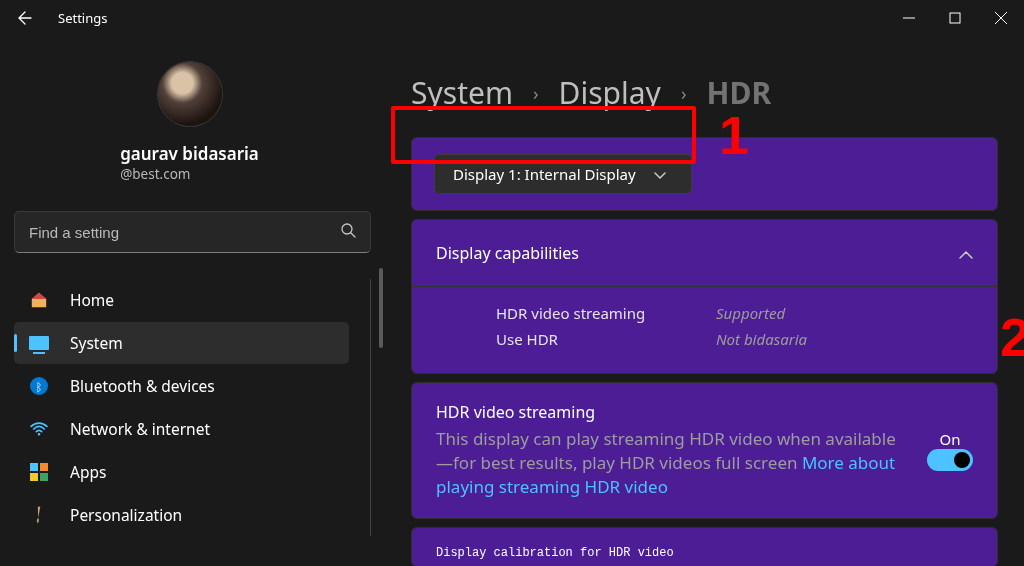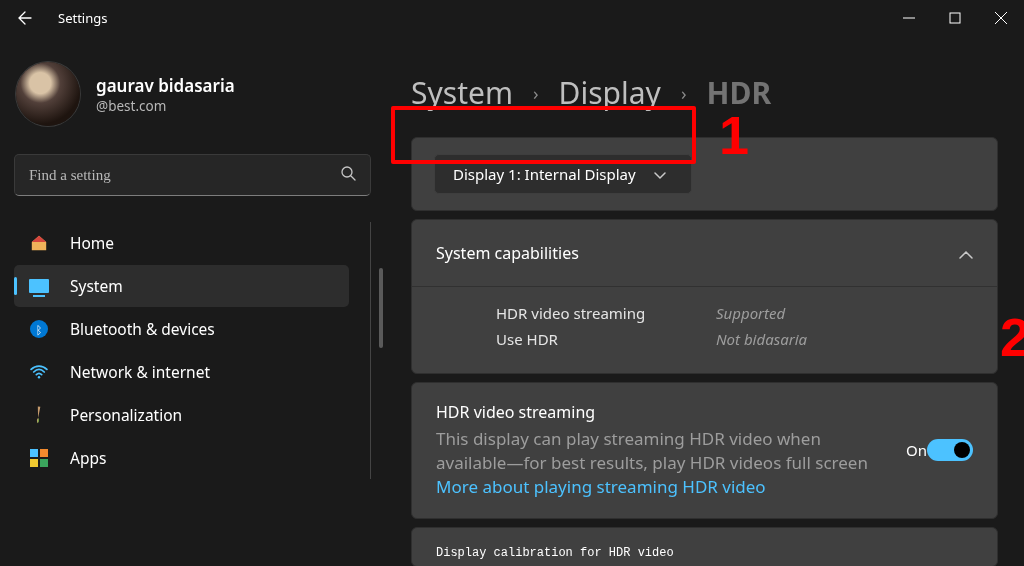--- a/index.html
+++ b/index.html
@@ -16,41 +16,41 @@
   display: flex; align-items: center;
   padding: 0 6px;
   position: relative;
 }
 .back-btn { width: 36px; height: 36px; display: flex; align-items: center; justify-content: center; cursor: pointer; }
 .title { font-size: 13px; margin-left: 16px; }
 .win-controls { position: absolute; right: 0; top: 0; display: flex; }
 .win-btn { width: 46px; height: 36px; display: flex; align-items: center; justify-content: center; cursor: pointer; }
 .shell { display: flex; height: calc(100% - 36px); }
 .sidebar { width: 385px; padding: 20px 14px 0 14px; position: relative; }
-.profile { display: flex; align-items: center; gap: 16px; padding: 6px 8px 18px 2px; }
+.profile { display: flex; align-items: center; gap: 16px; padding: 6px 8px 18px 2px; flex-direction: column; }
 .avatar {
   width: 64px; height: 64px; border-radius: 50%;
   background: radial-gradient(circle at 38% 33%, #d9c3a6 18%, #52403a 34%, #1e140f 70%);
   box-shadow: 0 0 0 1px #3a3a3a;
 }
 .profile-name { font-size: 17px; font-weight: 600; }
 .profile-email { font-size: 13.5px; color: #b8b8b8; }
 .search {
   margin: 10px 0 26px 0;
   height: 42px;
   background: #262626;
   border: 1px solid #3a3a3a;
   border-bottom: 1px solid #7d7d7d;
   border-radius: 5px;
   display: flex; align-items: center;
   padding: 0 14px;
 }
 .search input {
   flex: 1; background: transparent; border: none; outline: none;
-  color: #7dd3fc; font-size: 15px; font-family: Liberation Serif, serif;
+  color: #7dd3fc; font-size: 15px;
 }
 .search input::placeholder { color: #b9b9b9; }
 .nav-list { border-right: 1px solid #444; padding-right: 21px; }
 .nav-item {
   height: 42px;
   display: flex; align-items: center; gap: 20px;
   padding: 0 14px;
   border-radius: 5px;
   font-size: 15.5px;
   cursor: pointer;
@@ -65,21 +65,21 @@
 .nav-icon { width: 22px; height: 22px; display: flex; align-items: center; justify-content: center; }
 .nav-scroll-indicator { position: absolute; right: 2px; top: 232px; width: 4px; height: 80px; background: #5a5a5a; border-radius: 2px; }
 
 .main { flex: 1; padding: 36px 26px 0 26px; overflow: hidden; position: relative; }
 .breadcrumb { display: flex; align-items: center; gap: 20px; font-size: 30px; margin-bottom: 24px; }
 .breadcrumb .crumb { color: #bfbfbf; cursor: pointer; font-weight: 400; }
 .breadcrumb .current { color: #737373; font-weight: 700; }
 .chev-sm { color: #8a8a8a; font-size: 18px; }
 
 .card {
-  background: #404040;
+  background: #4c1d95;
   border: 1px solid #2f2f2f;
   border-radius: 6px;
   margin-bottom: 8px;
 }
 .display-select-wrap { padding: 16px 22px; }
 .display-select {
   display: inline-flex; align-items: center; gap: 18px;
   background: #2d2d2d; border: 1px solid #3e3e3e;
   border-radius: 5px;
   height: 40px; padding: 0 18px;
@@ -117,21 +117,21 @@
 .cap-val { color: #9d9d9d; font-style: italic; }
 
 .hdr-stream {
   display: flex; align-items: center; justify-content: space-between;
   padding: 18px 24px 20px 24px;
 }
 .hdr-stream-text { flex: 1; padding-right: 30px; }
 .hdr-stream-title { font-size: 16px; margin-bottom: 4px; }
 .hdr-stream-desc { font-size: 17px; color: #9d9d9d; line-height: 1.4; }
 .hdr-stream-desc a { color: #4cc2ff; text-decoration: none; }
-.toggle-wrap { display: flex; align-items: center; gap: 0; }
+.toggle-wrap { display: flex; align-items: center; gap: 0; flex-direction: column; }
 .toggle-label { font-size: 15px; }
 .toggle {
   width: 46px; height: 22px; border-radius: 11px;
   background: #4cc2ff;
   position: relative; cursor: pointer;
 }
 .toggle::after {
   content: ""; position: absolute; right: 3px; top: 3px;
   width: 16px; height: 16px; border-radius: 50%; background: #000;
 }
@@ -228,37 +228,37 @@
         <span class="nav-icon">
           <svg class="wifi-ico" viewBox="0 0 20 16">
               <path d="M1 5c5-5 13-5 18 0M4 8c4-4 8-4 12 0M7 11c2-2 4-2 6 0" stroke="#4cc2ff" stroke-width="2" fill="none" stroke-linecap="round"></path>
               <circle cx="10" cy="14" r="1.4" fill="#4cc2ff"></circle>
             </svg>
         </span>
         <span>Network &amp; internet</span>
       </div>
       <div class="nav-item">
         <span class="nav-icon">
-          <svg class="pers-ico" viewBox="0 0 20 20">
-              <path d="M3 16c0-2 2-4 4-4l8-10 2 2-10 8c0 2-2 4-4 4z" fill="#c59a6d"></path>
-              <path d="M3 16c2 0 4-2 4-4l-4 4z" fill="#5cb338"></path>
-            </svg>
-        </span>
-        <span>Personalization</span>
-      </div>
-      <div class="nav-item">
-        <span class="nav-icon">
           <span class="apps-ico">
               <span></span>
               <span></span>
               <span></span>
               <span></span>
             </span>
         </span>
         <span>Apps</span>
+      </div>
+      <div class="nav-item">
+        <span class="nav-icon">
+          <svg class="pers-ico" viewBox="0 0 20 20">
+              <path d="M3 16c0-2 2-4 4-4l8-10 2 2-10 8c0 2-2 4-4 4z" fill="#c59a6d"></path>
+              <path d="M3 16c2 0 4-2 4-4l-4 4z" fill="#5cb338"></path>
+            </svg>
+        </span>
+        <span>Personalization</span>
       </div>
     </div>
     <div class="nav-scroll-indicator"></div>
   </div>
 
   <div class="main">
     <div class="breadcrumb">
       <span class="crumb">System</span>
       <span class="chev-sm">›</span>
       <span class="crumb">Display</span>
@@ -272,21 +272,21 @@
         <span>
           <svg width="12" height="8" viewBox="0 0 12 8">
               <path d="M1 1l5 5 5-5" stroke="#c9c9c9" stroke-width="1.5" fill="none" stroke-linecap="round"></path>
             </svg>
         </span>
       </div>
     </div>
 
     <div class="card">
       <div class="cap-header">
-        <span>System capabilities</span>
+        <span>Display capabilities</span>
         <span>
           <svg width="14" height="9" viewBox="0 0 14 9">
               <path d="M1 8l6-6 6 6" stroke="#c9c9c9" stroke-width="1.5" fill="none" stroke-linecap="round"></path>
             </svg>
         </span>
       </div>
       <div class="cap-body">
         <div class="cap-row">
           <span class="cap-label">HDR video streaming</span>
           <span class="cap-val">Supported</span>

